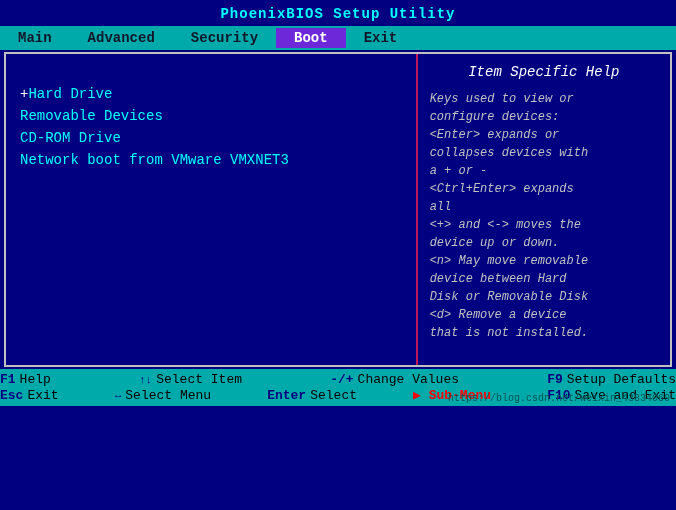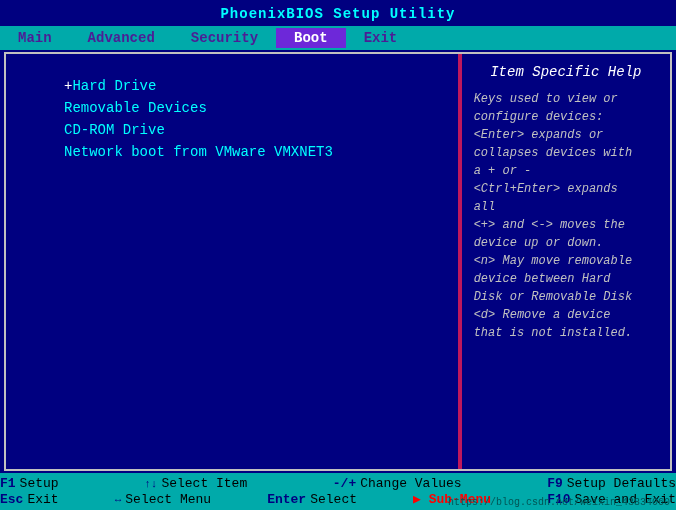--- a/index.html
+++ b/index.html
@@ -27,21 +27,21 @@
       letter-spacing: 1px;
     }
     
     #nav-menu {
       background: #00aaaa;
       display: flex;
       flex-direction: row;
       padding: 2px 0;
     }
     .nav-item {
-      color: #4c1d95;
+      color: #0f172a;
       padding: 2px 18px;
       cursor: pointer;
       font-size: 14px;
       font-weight: bold;
     }
     .nav-item.active {
       background: #6d28d9;
       color: #ffffff;
     }
     
@@ -50,24 +50,23 @@
       display: flex;
       flex-direction: row;
       background: #000080;
       border: 2px solid #c0c0c0;
       margin: 2px 4px;
     }
     
     #left-panel {
       flex: 0 0 62%;
       background: #000080;
-      border-right: 4px solid #be185d;
-      padding: 18px 14px;
-      color: #c0c0c0;
-      margin-left: 44px;
+      border-right: 2px solid #be185d;
+      padding: 26px 14px;
+      color: #c0c0c0;
     }
     .boot-item {
       color: #00ffff;
       margin: 6px 0;
       cursor: pointer;
       font-size: 14px;
     }
     .boot-item::before {
       content: '';
     }
@@ -137,21 +136,21 @@
       position: absolute;
       bottom: 2px;
       right: 6px;
       font-size: 10px;
       color: #005555;
       text-align: right;
     }
     #container {
       position: relative;
       width: 676px;
-      height: 510px;
+      height: 406px;
       display: flex;
       flex-direction: column;
     }
   </style>
 </head>
 <body>
 
 <div id="container">
 
   <div id="title-bar">
@@ -193,21 +192,21 @@
         &lt;d&gt; Remove a device<br>
         that is not installed.
       </div>
     </div>
   </div>
 
   <div id="status-bar">
     <div class="status-row">
       <div class="status-item">
         <span class="status-key">F1</span>
-        <span>Setup</span>
+        <span>Help</span>
       </div>
       <div class="status-item">
         <span class="status-key status-arrow">↑↓</span>
         <span>Select Item</span>
       </div>
       <div class="status-item">
         <span class="status-key">-/+</span>
         <span>Change Values</span>
       </div>
       <div class="status-item">

